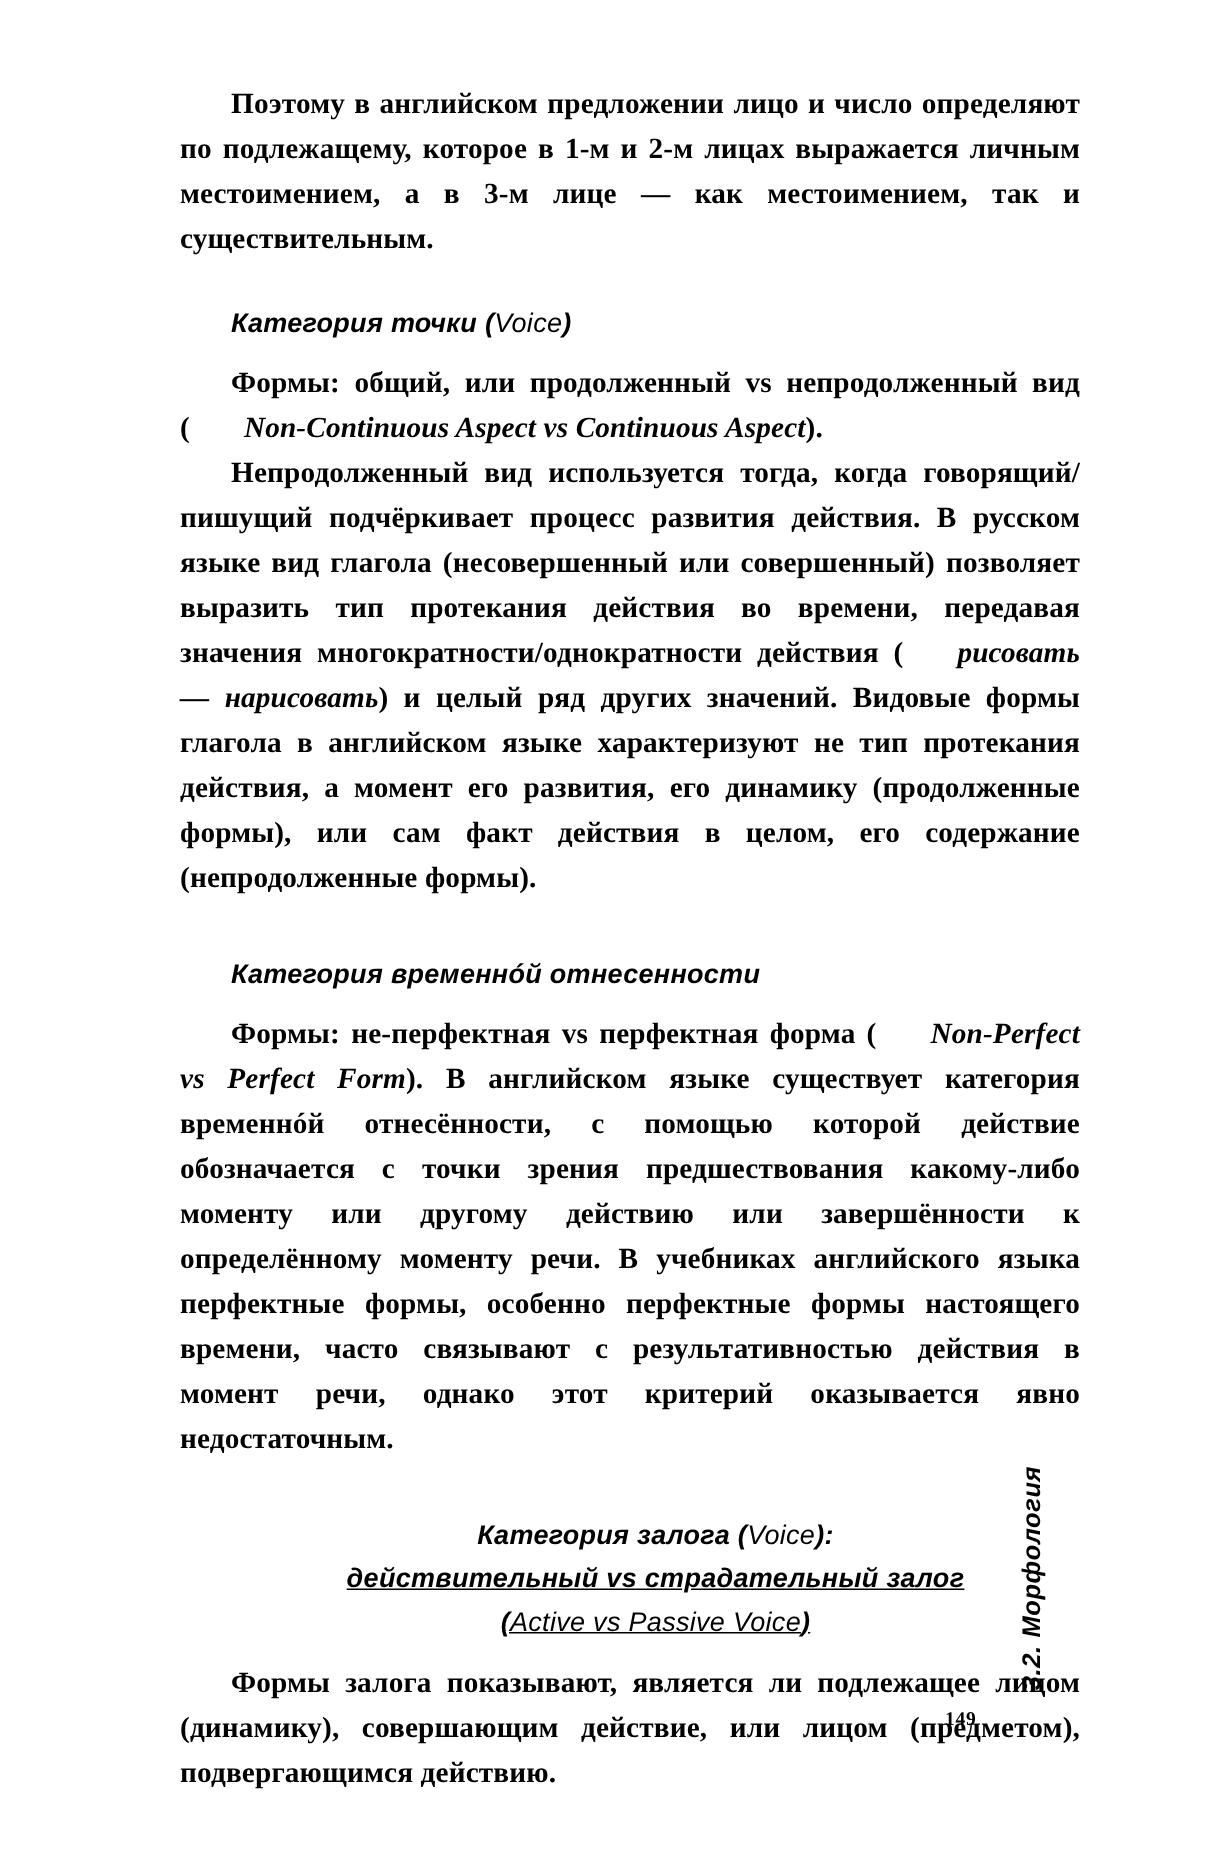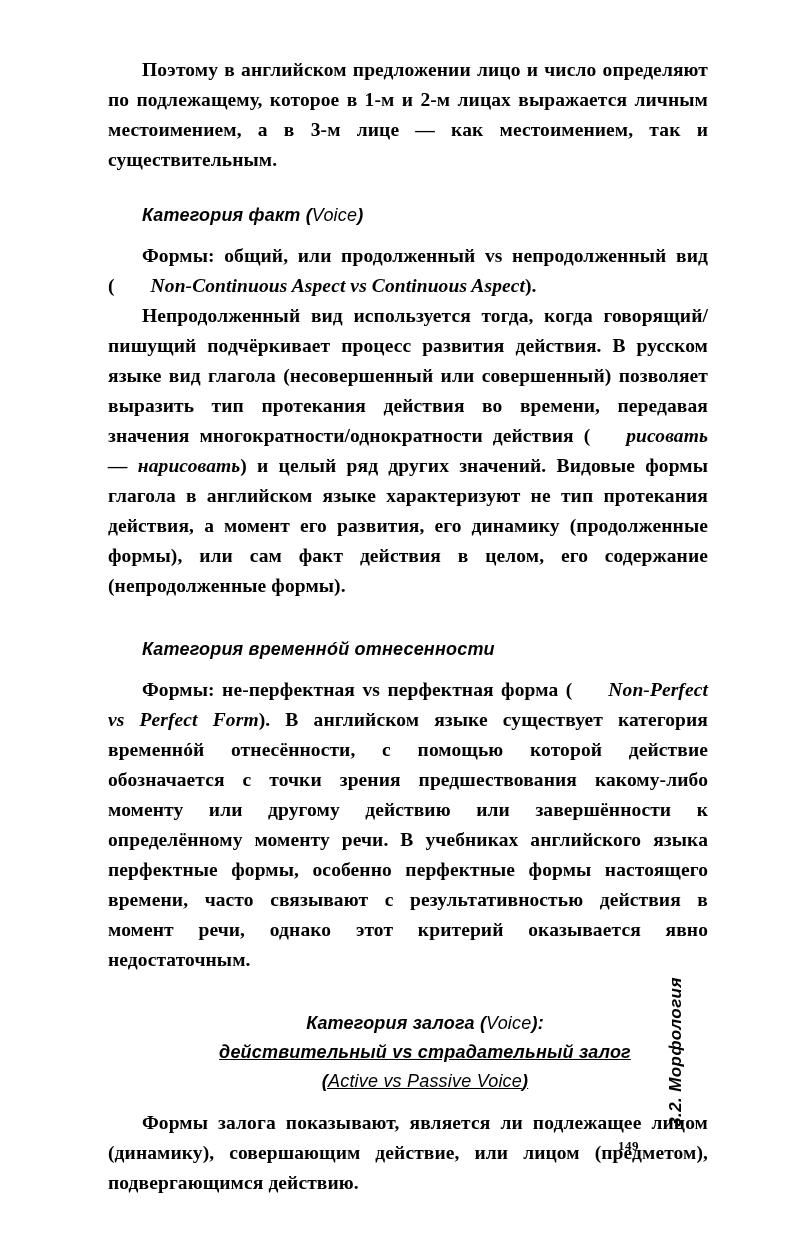--- a/index.html
+++ b/index.html
@@ -10,21 +10,21 @@
   body {
     width: 808px;
     height: 1237px;
     position: relative;
     font-family: "Liberation Serif", serif;
     color: #000000;
     overflow: hidden;
   }
   .page {
     position: absolute;
-    left: 4px; top: 0;
+    left: 16px; top: 0;
     width: 707px;
     height: 1237px;
   }
   .content {
     position: absolute;
     left: 104px;
     top: 55px;
     width: 600px;
   }
   p.body-par {
@@ -105,21 +105,21 @@
 <body>
 
 <div class="page">
 
   <div class="content">
 
     <p class="body-par">Поэтому в английском предложении лицо и число определяют по подлежащему, которое в 1-м и 2-м лицах выражается личным местоимением, а в 3-м лице — как местоимением, так и существительным.</p>
 
     <div class="gap-md"></div>
 
-    <p class="heading"><span>Категория факт (</span><span class="lat">Voice</span><span>)</span></p>
+    <p class="heading"><span>Категория точки (</span><span class="lat">Voice</span><span>)</span></p>
 
     <div class="gap-sm"></div>
 
     <p class="body-par"><span>Формы: общий, или продолженный vs непродолженный вид (</span><span class="ital-serif">Non-Continuous Aspect vs Continuous Aspect</span><span>).</span></p>
 
     <p class="body-par"><span>Непродолженный вид используется тогда, когда говорящий/пишущий подчёркивает процесс развития действия. В русском языке вид глагола (несовершенный или совершенный) позволяет выразить тип протекания действия во времени, передавая значения многократности/однократности действия (</span><span class="ital-serif">рисовать — нарисовать</span><span>) и целый ряд других значений. Видовые формы глагола в английском языке характеризуют не тип протекания действия, а момент его развития, его динамику (продолженные формы), или сам факт действия в целом, его содержание (непродолженные формы).</span></p>
 
     <div class="gap-lg"></div>
 
     <p class="heading">Категория временнóй отнесенности</p>

